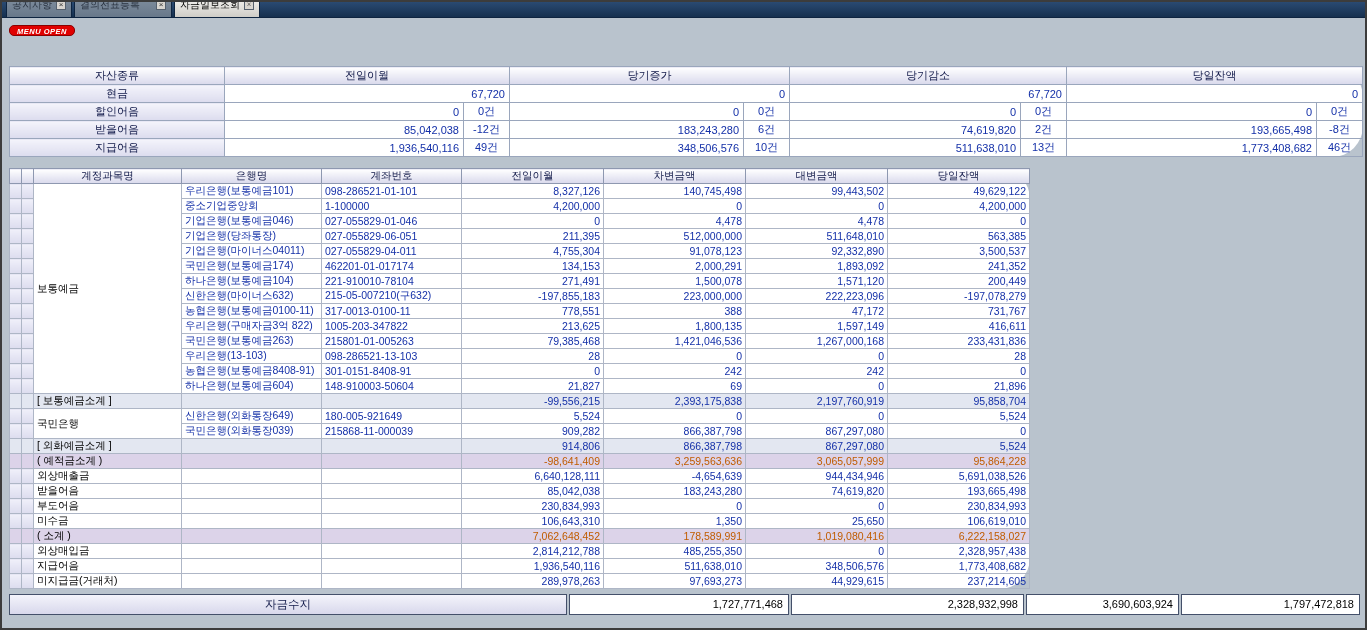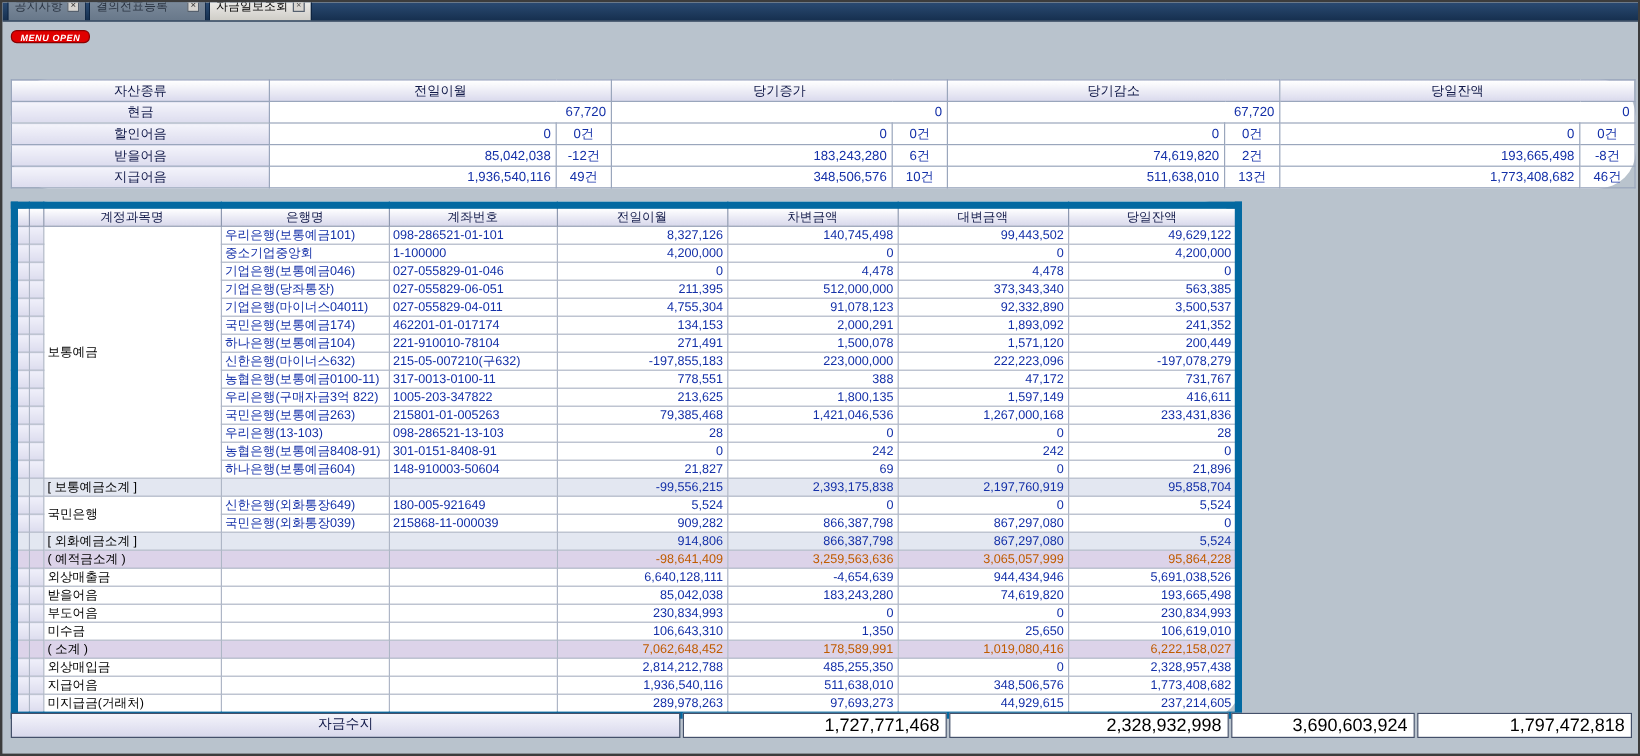--- a/index.html
+++ b/index.html
@@ -40,36 +40,36 @@
   .calbtn{ position:absolute; top:45px; width:15px; height:15px; display:flex; align-items:center; justify-content:center; }
   
   table{ border-collapse:collapse; table-layout:fixed;border-radius:31px; }
   .summary{ position:absolute; left:7px; top:64px; width:1353px; background:#fff; border:1px solid #44506a; }
   .summary th,.summary td{ border:1px solid #9aa6bc; height:18px; padding:0 4px; overflow:hidden; white-space:nowrap; font-weight:normal; }
   .hdr{ background:linear-gradient(#ffffff,#d9d9ec); color:#101848; text-align:center; }
   .summary .rowlabel{ background:linear-gradient(#f4f4fb,#dcdcee); text-align:center; color:#101848; }
   .summary .amt{ text-align:right; color:var(--num-blue,#1430a8); }
   .summary .cnt{ text-align:center; color:var(--num-blue,#1430a8); }
   
-  .maingrid{ position:absolute; left:7px; top:166px; width:1020px; background:#fff; border:6px solid #0369a1; font-size:10.5px; }
+  .maingrid{ position:absolute; left:7px; top:166px; width:1020px; background:#fff; border:1px solid #0369a1; font-size:10.5px; }
   .maingrid th,.maingrid td{ border:1px solid #aeb6c6; height:15px; padding:0 3px; overflow:hidden; white-space:nowrap; font-weight:normal; }
   .maingrid th{ border-color:#8e98b0; }
   .maingrid td.ind{ background:linear-gradient(#f0f0fa,#dcdcee); padding:0; }
   .maingrid .groupcell{ vertical-align:middle; text-align:left; background:#fff; }
   .maingrid .namecell{ text-align:left; }
   .maingrid .bank,.maingrid .acct{ color:var(--num-blue,#1430a8); text-align:left; }
   .maingrid .num{ text-align:right; color:var(--num-blue,#1430a8); }
   .maingrid tr.r-gray td{ background:#e3e7f1; }
   .maingrid tr.r-purple td{ background:#dcd3e9; }
   .maingrid tr.r-purple td.num{ color:var(--subtotal-orange,#c05c00); }
   
   .footerrow{ position:absolute; left:7px; top:592px; width:1353px; height:21px; display:flex; gap:2px; }
   .flabelcell{ width:558px; background:linear-gradient(#f4f4fb,#d8d8ec); border:1px solid #44506a;
     text-align:center; line-height:19px; font-size:11.5px; color:#101848; }
-  .fval{ background:#fff; border:1px solid #44506a; text-align:right; line-height:19px; padding-right:5px; font-size:15px; color:#000; }
+  .fval{ background:#fff; border:1px solid #44506a; text-align:right; line-height:19px; padding-right:5px; font-size:11px; color:#000; }
   .fval.v1{ width:220px; } .fval.v2{ width:233px; } .fval.v3{ width:153px;padding-left:20px; } .fval.v4{ width:179px; }
 </style>
 </head>
 <body>
 
 <div class="tabbar">
   <div class="tab inactive">
     <span>공지사항</span>
     <span class="tab-close">×</span>
   </div>
@@ -250,21 +250,21 @@
         <td class="num">4,478</td>
         <td class="num">0</td>
       </tr>
       <tr class="r-data">
         <td class="ind"></td>
         <td class="ind"></td>
         <td class="bank">기업은행(당좌통장)</td>
         <td class="acct">027-055829-06-051</td>
         <td class="num">211,395</td>
         <td class="num">512,000,000</td>
-        <td class="num">373,343,340</td>
+        <td class="num">511,648,010</td>
         <td class="num">563,385</td>
       </tr>
       <tr class="r-data">
         <td class="ind"></td>
         <td class="ind"></td>
         <td class="bank">기업은행(마이너스04011)</td>
         <td class="acct">027-055829-04-011</td>
         <td class="num">4,755,304</td>
         <td class="num">91,078,123</td>
         <td class="num">92,332,890</td>

